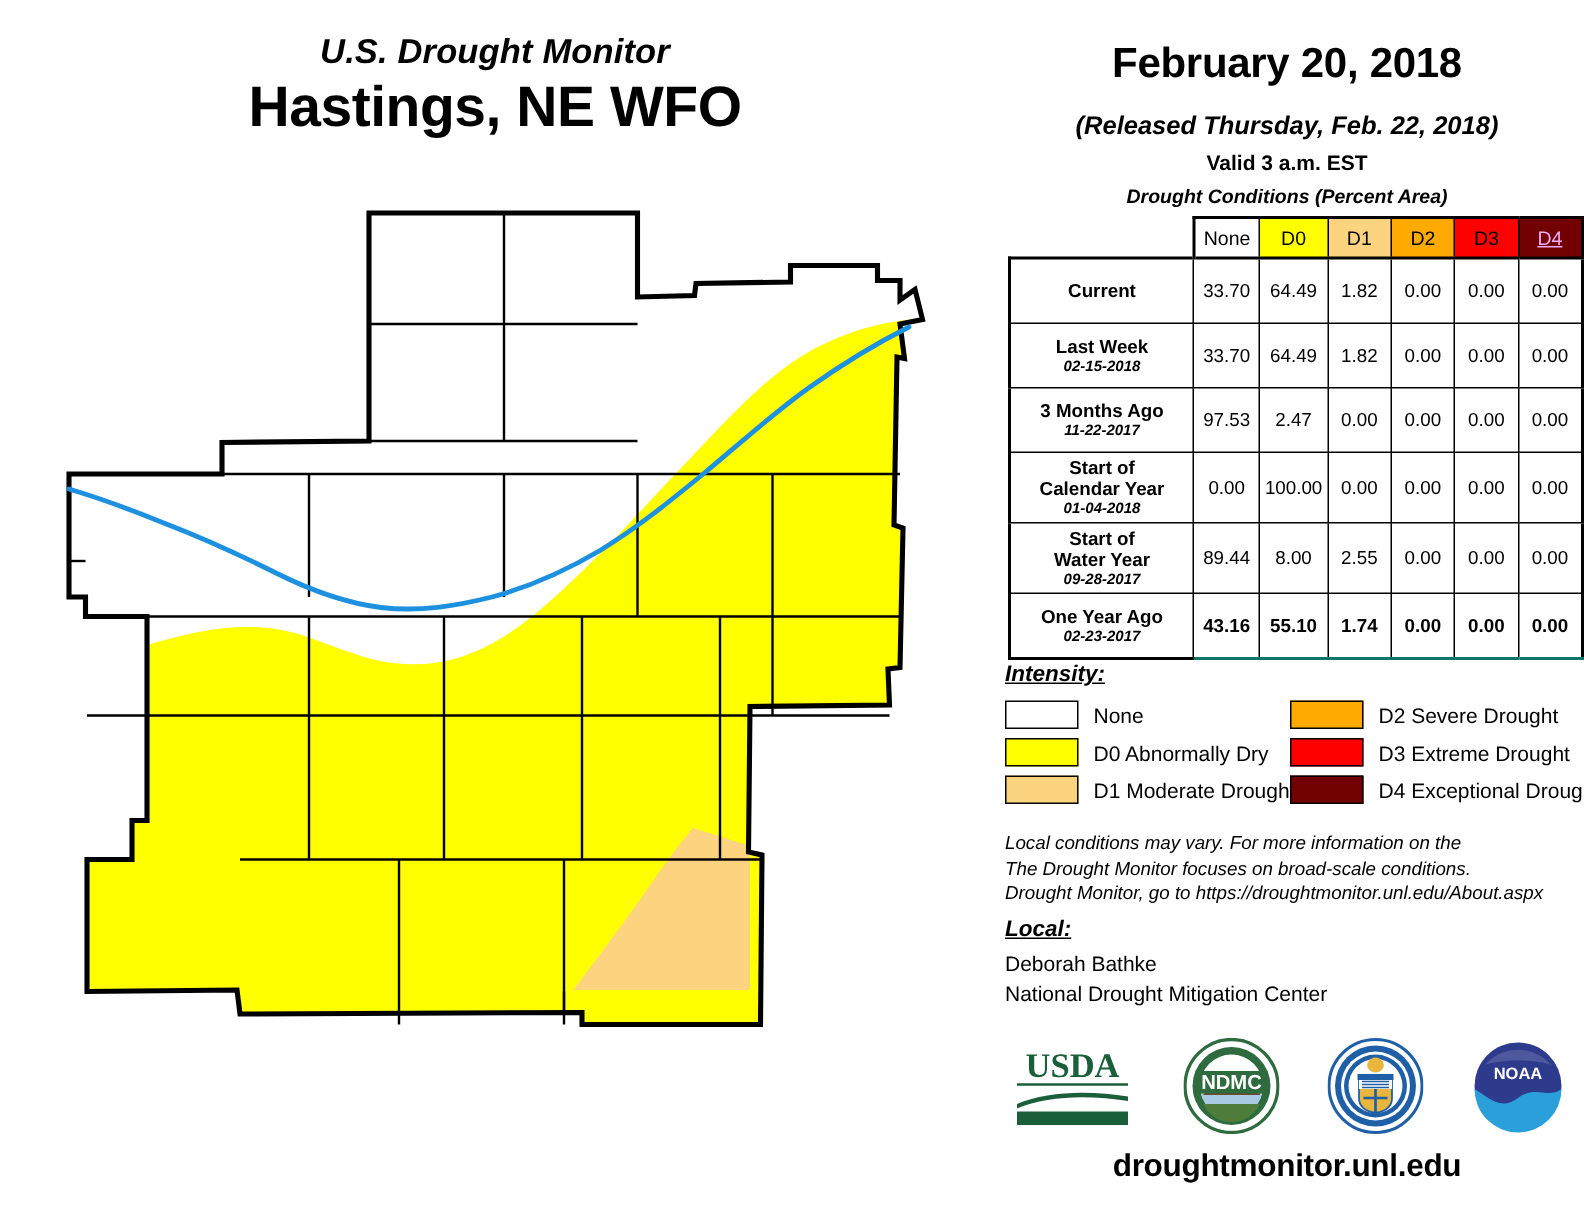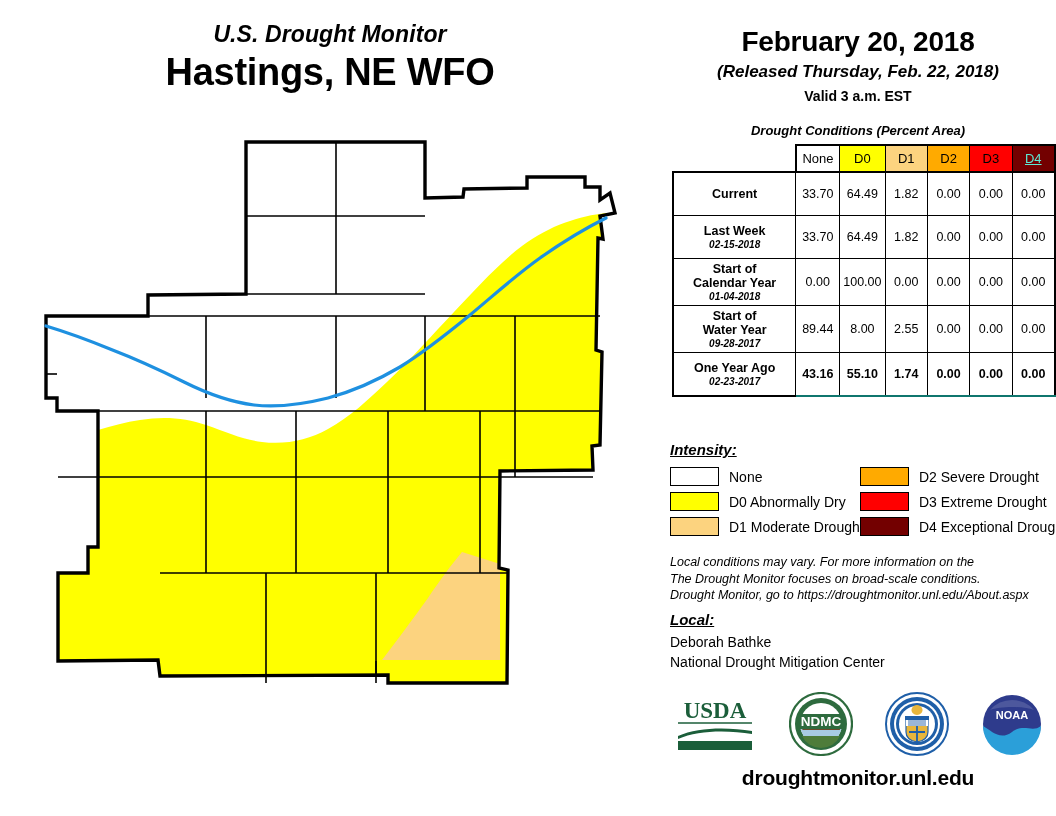--- a/index.html
+++ b/index.html
@@ -60,21 +60,21 @@
   #date-main {
     font-size: 28px;
     font-weight: bold;
     line-height: 1.15;
     letter-spacing: -0.2px;
   }
   #date-released {
     font-size: 17px;
     font-weight: bold;
     font-style: italic;
-    margin-top: 4px;
+    margin-top: 16px;
     line-height: 1.2;
   }
   #date-valid {
     font-size: 14px;
     font-weight: bold;
     margin-top: 5px;
     line-height: 1.2;
   }
 
   
@@ -329,38 +329,47 @@
 <div id="drought-table-wrap">
   <table id="drought-table">
     <thead>
       <tr>
         <th class="hdr-blank"></th>
       <th class="catcell first" style="background: rgb(255, 255, 255);">None</th>
           <th class="catcell" style="background: rgb(255, 255, 0);">D0</th>
           <th class="catcell" style="background: rgb(252, 211, 127);">D1</th>
           <th class="catcell" style="background: rgb(255, 170, 0);">D2</th>
           <th class="catcell" style="background: rgb(255, 0, 0);">D3</th>
-          <th class="catcell last" style="background: rgb(115, 0, 0); color: #5eead4; text-decoration: underline;">D4</th>
+          <th class="catcell last" style="background: rgb(115, 0, 0); color: #f0abfc; text-decoration: underline;">D4</th>
         </tr>
     </thead>
     <tbody>
         <tr>
           <td class="rowlabel">Current</td>
           <td class="valcell">33.70</td>
           <td class="valcell">64.49</td>
           <td class="valcell">1.82</td>
           <td class="valcell">0.00</td>
           <td class="valcell">0.00</td>
           <td class="valcell last">0.00</td>
         </tr>
         <tr>
           <td class="rowlabel">Last Week<span class="sub">02-15-2018</span></td>
           <td class="valcell">33.70</td>
           <td class="valcell">64.49</td>
           <td class="valcell">1.82</td>
+          <td class="valcell">0.00</td>
+          <td class="valcell">0.00</td>
+          <td class="valcell last">0.00</td>
+        </tr>
+        <tr>
+          <td class="rowlabel">3 Months Ago<span class="sub">11-22-2017</span></td>
+          <td class="valcell">97.53</td>
+          <td class="valcell">2.47</td>
+          <td class="valcell">0.00</td>
           <td class="valcell">0.00</td>
           <td class="valcell">0.00</td>
           <td class="valcell last">0.00</td>
         </tr>
         <tr>
           <td class="rowlabel">Start of<br>Calendar Year<span class="sub">01-04-2018</span></td>
           <td class="valcell">0.00</td>
           <td class="valcell">100.00</td>
           <td class="valcell">0.00</td>
           <td class="valcell">0.00</td>

